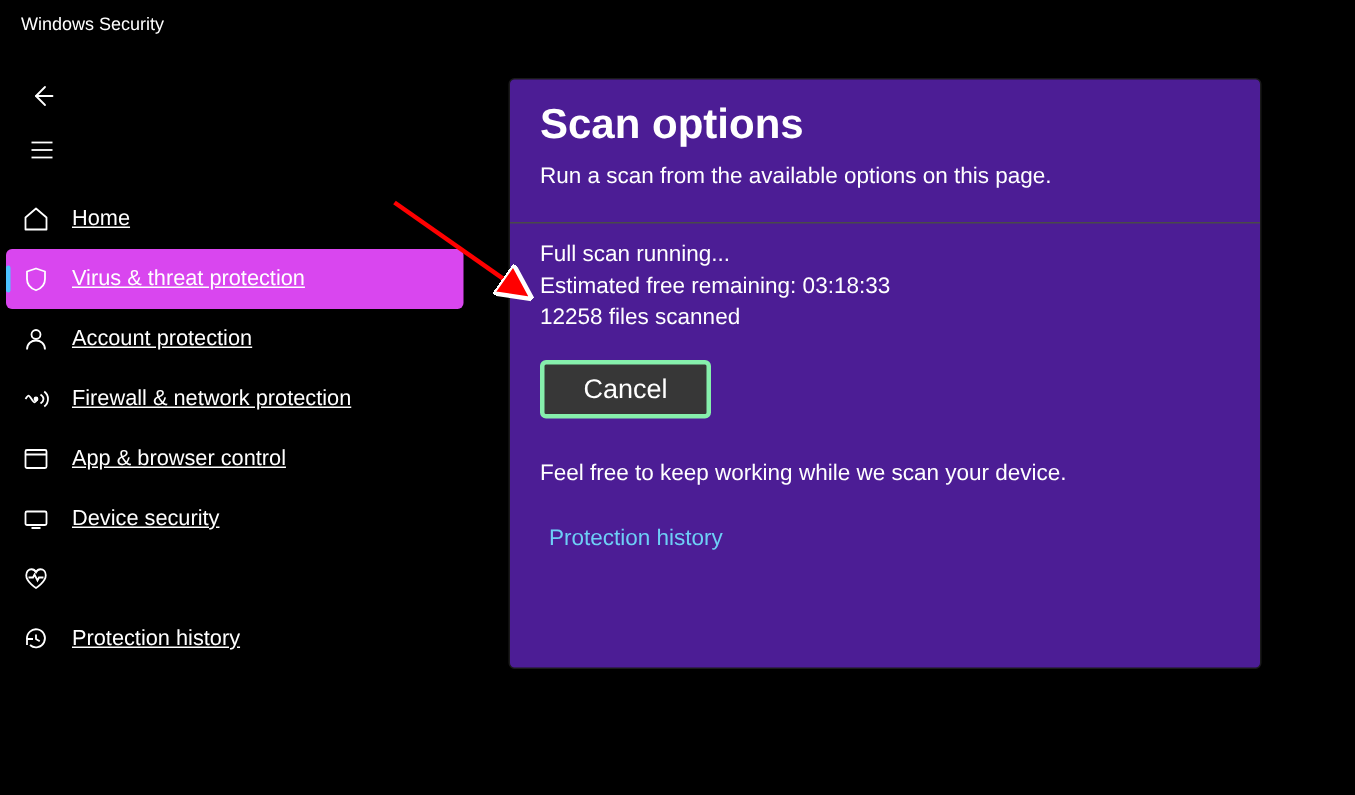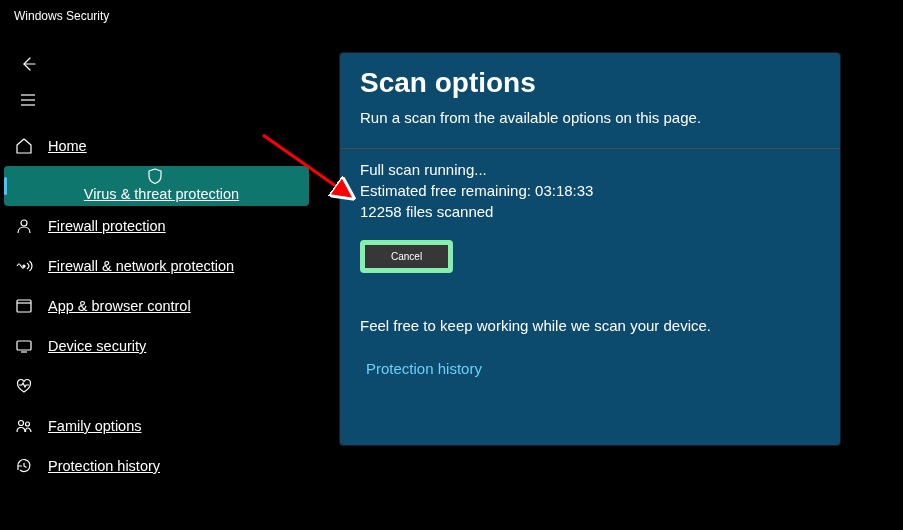--- a/index.html
+++ b/index.html
@@ -44,22 +44,21 @@
       height: 40px;
       display: flex;
       align-items: center;
       padding-left: 10px;
       cursor: pointer;
       border-radius: 4px;
       margin: 0 4px;
       position: relative;
     }
     .sidebar-item.selected {
-      background: #0f766e;
-      flex-direction: column;
+      background: #d946ef;
     }
     .sidebar-item.selected::before {
       content: "";
       position: absolute;
       left: 0;
       top: 11px;
       bottom: 11px;
       width: 3px;
       background: #4cc2ff;
       border-radius: 2px;
@@ -75,21 +74,21 @@
     }
     .sidebar-label {
       font-size: 14.5px;
       color: #ffffff;
     }
     .main {
       flex: 1;
       padding: 20px 18px 0 26px;
     }
     .panel {
-      background: #0c4a6e;
+      background: #4c1d95;
       border: 1px solid #1a1a1a;
       border-radius: 4px;
       padding: 14px 20px 24px 20px;
       width: 502px;
       min-height: 394px;
     }
     .page-title {
       font-size: 28px;
       font-weight: 600;
       margin-bottom: 10px;
@@ -104,26 +103,26 @@
       border-top: 1px solid #4a4a4a;
       margin: 0 -20px 12px -20px;
     }
     .status-line {
       font-size: 15px;
       margin-bottom: 4px;
     }
     .cancel-button {
       background: #373737;
       color: #ffffff;
-      border: 5px solid #86efac;
+      border: 3px solid #86efac;
       border-radius: 4px;
       padding: 6px 26px;
-      font-size: 10px;
+      font-size: 18px;
       margin-top: 16px;
-      margin-bottom: 44px;
+      margin-bottom: 28px;
       cursor: pointer;
     }
     .info-text {
       font-size: 15px;
       margin-bottom: 26px;
     }
     .link {
       color: #6ecff6;
       font-size: 15px;
       cursor: pointer;
@@ -185,21 +184,21 @@
       <span class="sidebar-label">Virus &amp; threat protection</span>
     </div>
 
     <div class="sidebar-item">
       <span class="sidebar-icon">
         <svg width="18" height="18" viewBox="0 0 18 18" fill="none" stroke-width="1.2">
           <circle cx="9" cy="6" r="3"></circle>
           <path d="M3 16 C3 12 6 10 9 10 C12 10 15 12 15 16"></path>
         </svg>
       </span>
-      <span class="sidebar-label">Firewall protection</span>
+      <span class="sidebar-label">Account protection</span>
     </div>
 
     <div class="sidebar-item">
       <span class="sidebar-icon">
         <svg width="18" height="18" viewBox="0 0 18 18" fill="none" stroke-width="1.2">
           <path d="M2 9 C4 6 4 6 6 9 C8 12 8 12 10 9"></path>
           <circle cx="9" cy="9" r="1" fill="#fff"></circle>
           <path d="M12 6 C13.5 7 14 8 14 9 C14 10 13.5 11 12 12"></path>
           <path d="M14.5 4 C16.5 5.5 17 7 17 9 C17 11 16.5 12.5 14.5 14"></path>
         </svg>
@@ -229,31 +228,20 @@
 
     <div class="sidebar-item">
       <span class="sidebar-icon">
         <svg width="18" height="18" viewBox="0 0 18 18" fill="none" stroke-width="1.2">
           <path d="M9 15 C9 15 2.5 11 2.5 6.5 C2.5 4 4 2.5 6 2.5 C7.5 2.5 8.5 3.5 9 4.5 C9.5 3.5 10.5 2.5 12 2.5 C14 2.5 15.5 4 15.5 6.5 C15.5 11 9 15 9 15 Z"></path>
           <path d="M4 8 L7 8 L8 6 L10 10 L11 8 L14 8"></path>
         </svg>
       </span>
     </div>
 
-    <div class="sidebar-item">
-      <span class="sidebar-icon">
-        <svg width="18" height="18" viewBox="0 0 18 18" fill="none" stroke-width="1.2">
-          <circle cx="6" cy="6" r="2.5"></circle>
-          <circle cx="12.5" cy="7" r="2"></circle>
-          <path d="M2 15 C2 12 4 10.5 6 10.5 C8 10.5 10 12 10 15"></path>
-          <path d="M10.5 15 C10.5 12.5 11.5 11 12.5 11 C14 11 16 12.5 16 15"></path>
-        </svg>
-      </span>
-      <span class="sidebar-label">Family options</span>
-    </div>
 
     <div class="sidebar-item">
       <span class="sidebar-icon">
         <svg width="18" height="18" viewBox="0 0 18 18" fill="none" stroke-width="1.2">
           <path d="M3 9 A6 6 0 1 1 5 13"></path>
           <path d="M3 13 L3 9 L7 9" stroke-linejoin="round"></path>
           <path d="M9 6 L9 9 L11.5 10.5"></path>
         </svg>
       </span>
       <span class="sidebar-label">Protection history</span>

